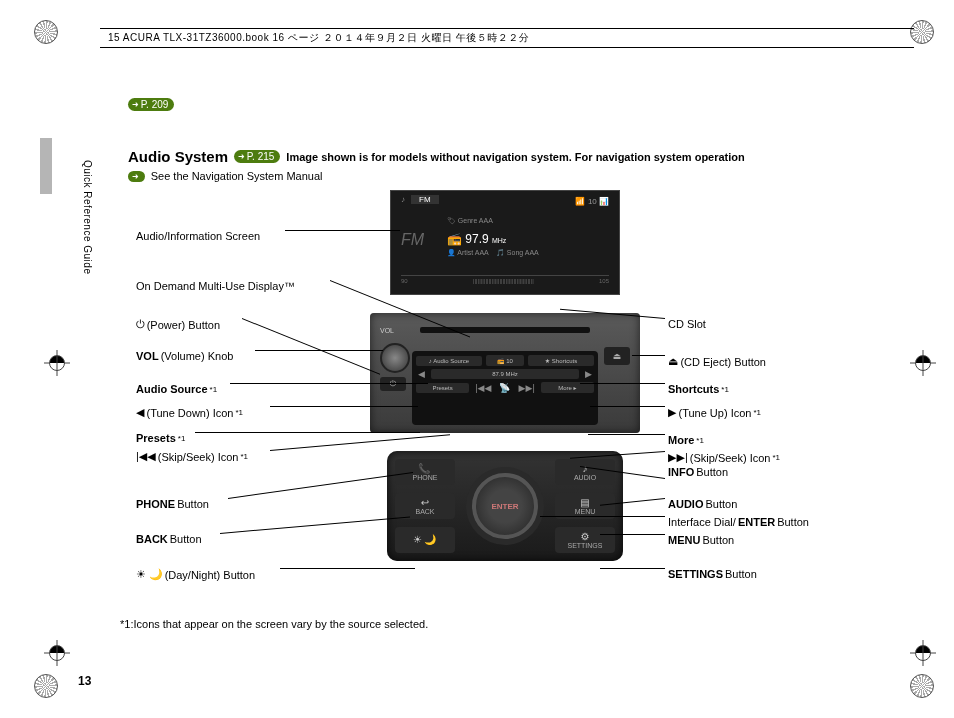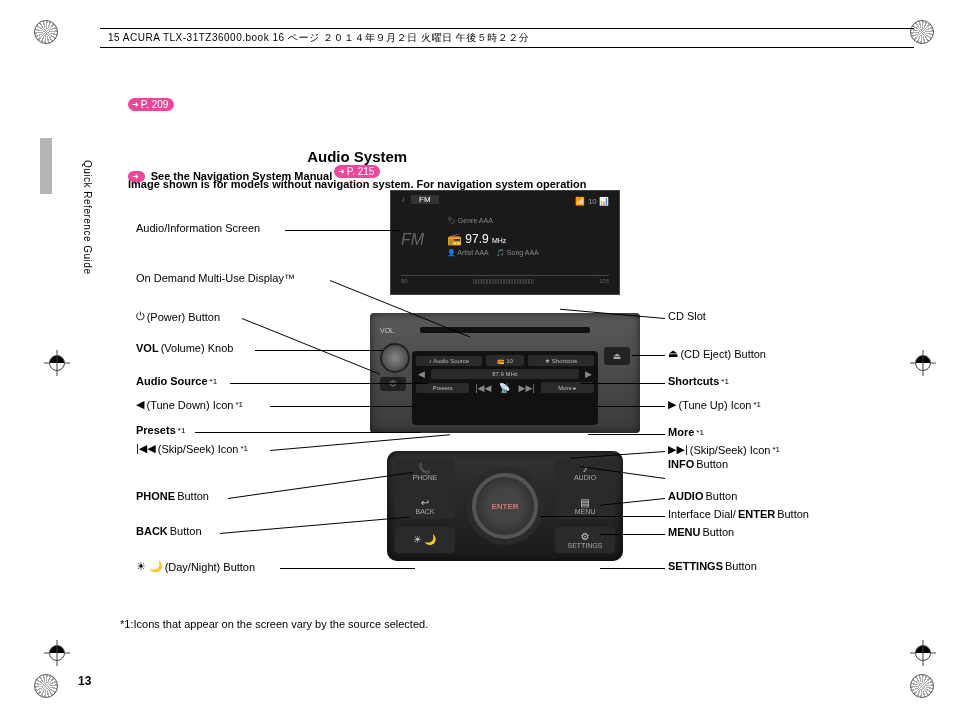--- a/index.html
+++ b/index.html
@@ -94,21 +94,21 @@
     top: 98px;
     font-size: 30px;
     font-weight: bold;
     display: flex;
     align-items: center;
     gap: 8px;
   }
   .badge {
     display: inline-flex;
     align-items: center;
-    background: #ec4899;
+    background: #4d7c0f;
     color: #fff;
     border-radius: 10px;
     font-size: 10px;
     padding: 1px 6px 1px 4px;
     font-weight: normal;
     vertical-align: middle;
     white-space: nowrap;
   }
   .badge::before {
     content: '➜';
@@ -117,35 +117,34 @@
   }
   .badge.arrow-only::before { margin-right: 0; }
   .subtitle {
     position: absolute;
     left: 128px;
     top: 148px;
     font-size: 15px;
     font-weight: bold;
     display: flex;
     align-items: center;
-    flex-direction: column;
+    gap: 6px;
   }
   .subtitle .note {
     font-size: 11px;
     font-weight: bold;
   }
   .subnote {
     position: absolute;
     left: 128px;
     top: 170px;
     font-size: 11px;
     display: flex;
     align-items: center;
     gap: 6px;
-    font-weight: bold;
   }
   .diagram-area {
     position: absolute;
     left: 120px;
     top: 190px;
     width: 770px;
     height: 430px;
   }
   .center-unit {
     position: absolute;
@@ -233,20 +232,21 @@
   .cp-btn.ml{left:8px; top:42px;} .cp-btn.mr{right:8px; top:42px;}
   .cp-btn.bl{left:8px; bottom:8px;} .cp-btn.br{right:8px; bottom:8px;}
 
   .lbl {
     position:absolute;
     font-size:11px;
     white-space:nowrap;
     display:flex;
     align-items:center;
     gap:2px;
+    margin-top:8px;
   }
   .lbl .b{ font-weight:bold;}
   .lbl .sup{ font-size:8px; vertical-align:super;}
   .leftcol { left:16px; text-align:left; width:220px;}
   .rightcol { left:548px; text-align:center; width:210px;}
 
   .line {
     position:absolute;
     border-top: 1px solid #000;
   }

